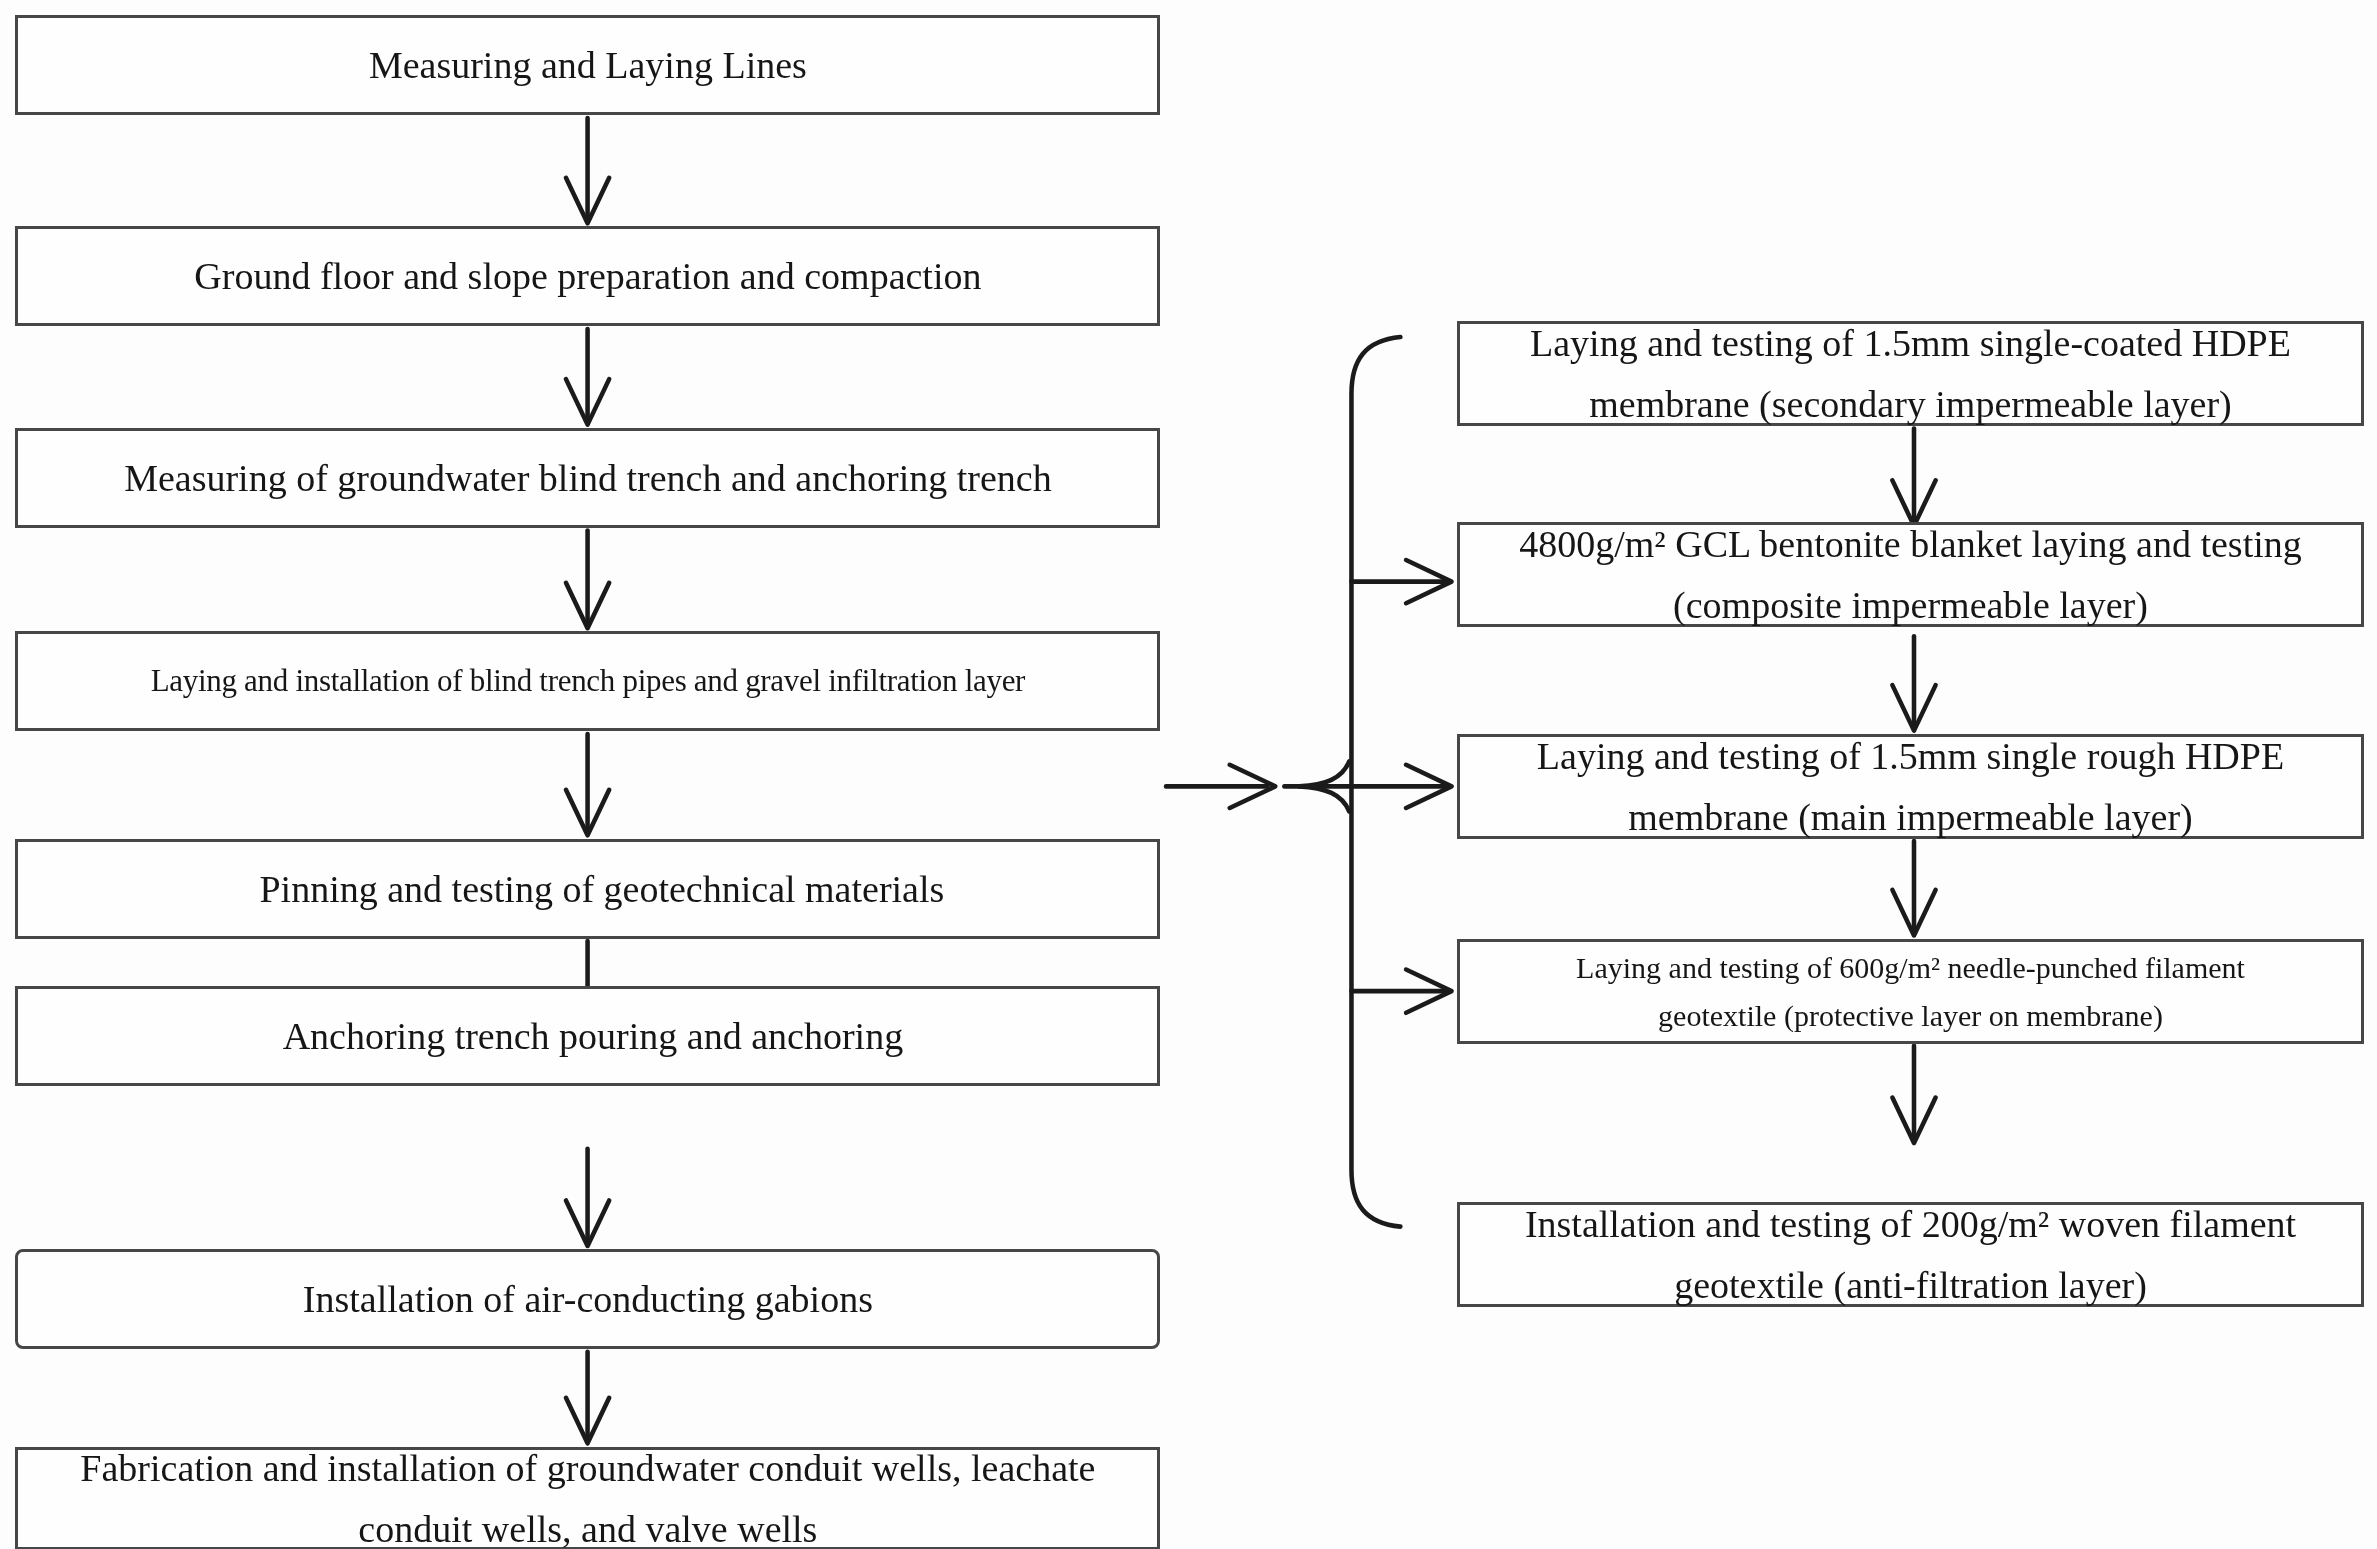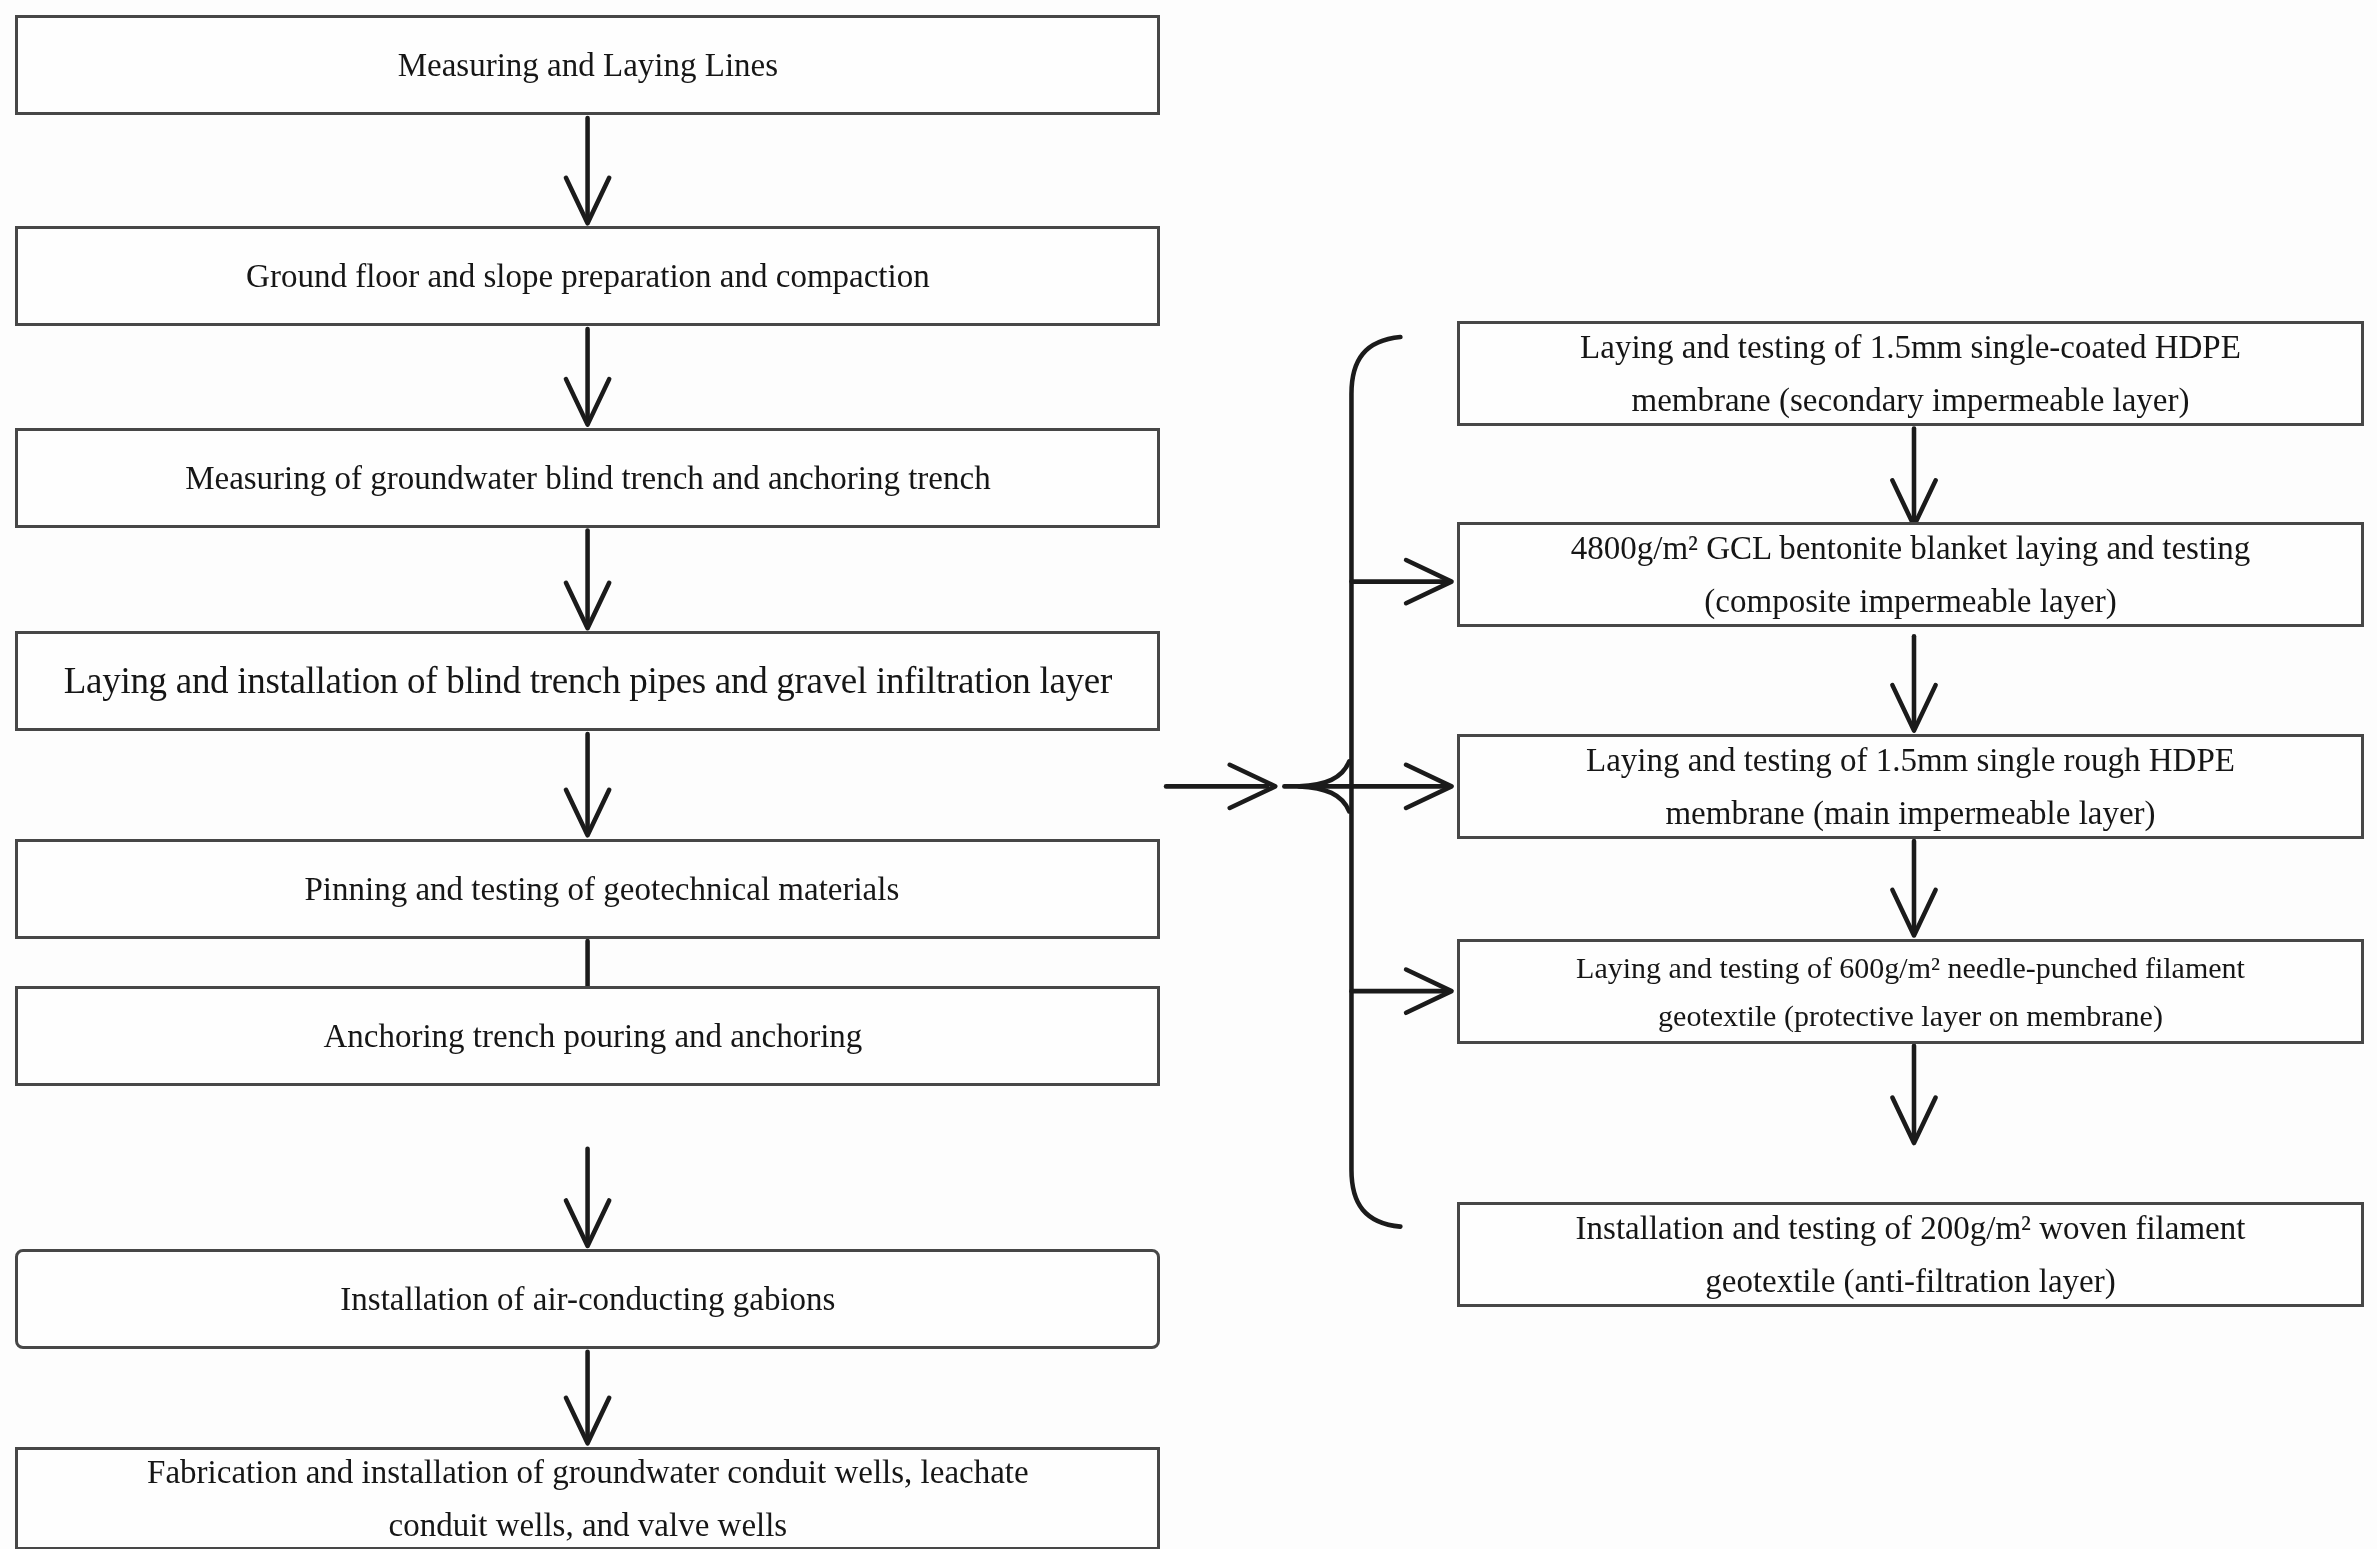--- a/index.html
+++ b/index.html
@@ -14,31 +14,31 @@
   }
   .box {
     position: absolute;
     box-sizing: border-box;
     background: #fefefe;
     border: 3.4px solid #474747;
     display: flex;
     align-items: center;
     justify-content: center;
     text-align: center;
-    font-size: 33px;
+    font-size: 38px;
     line-height: 1.6;
     white-space: pre-line;
     padding: 2.3px 8px;
   }
   
   .lbox { left: 15.4px; width: 1145px; height: 100px; }
   #lb1 { top: 15.4px; }
   #lb2 { top: 226px; }
   #lb3 { top: 428px; }
-  #lb4 { top: 631px; font-size: 37px; letter-spacing: -0.3px; }
+  #lb4 { top: 631px; font-size: 31px; letter-spacing: -0.3px; }
   #lb5 { top: 839px; padding-left: 36px; }
   #lb6 { top: 986px; padding-left: 18px; }
   #lb7 { top: 1249px; border-radius: 8px; }
   #lb8 { top: 1447px; height: 103px; }
   
   .rbox { left: 1457px; width: 907px; height: 105px; }
   #rb1 { top: 321px; }
   #rb2 { top: 522px; }
   #rb3 { top: 734px; }
   #rb4 { top: 939px; font-size: 30px; }

